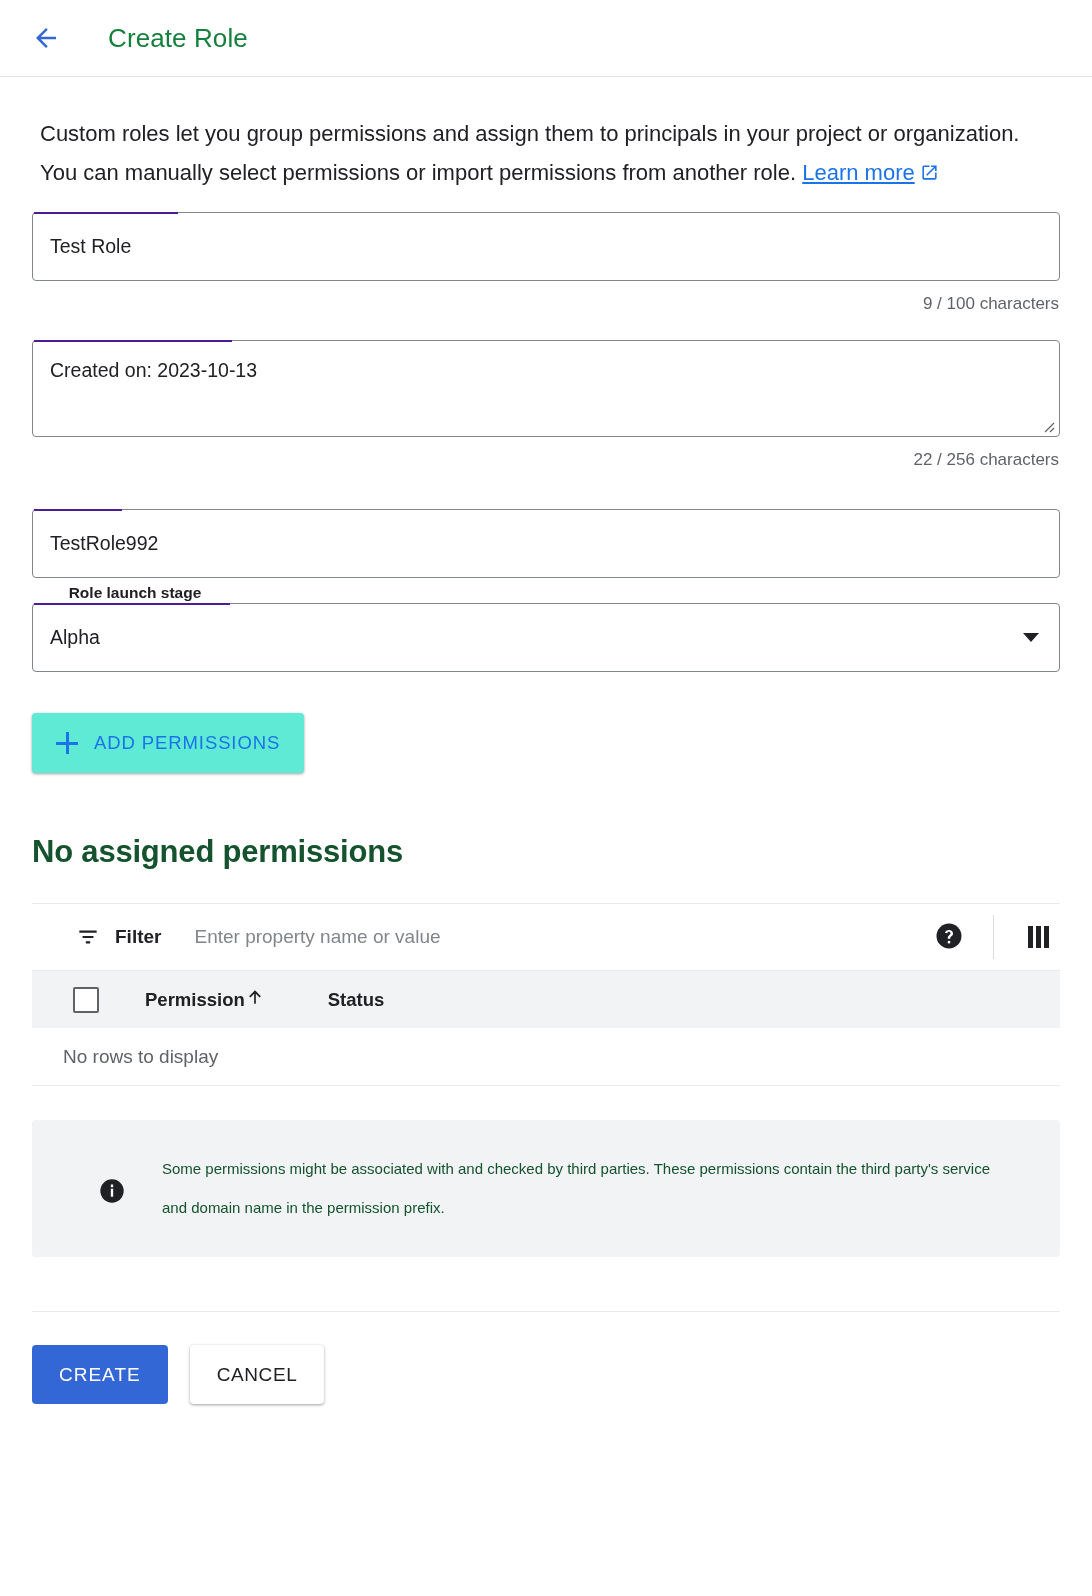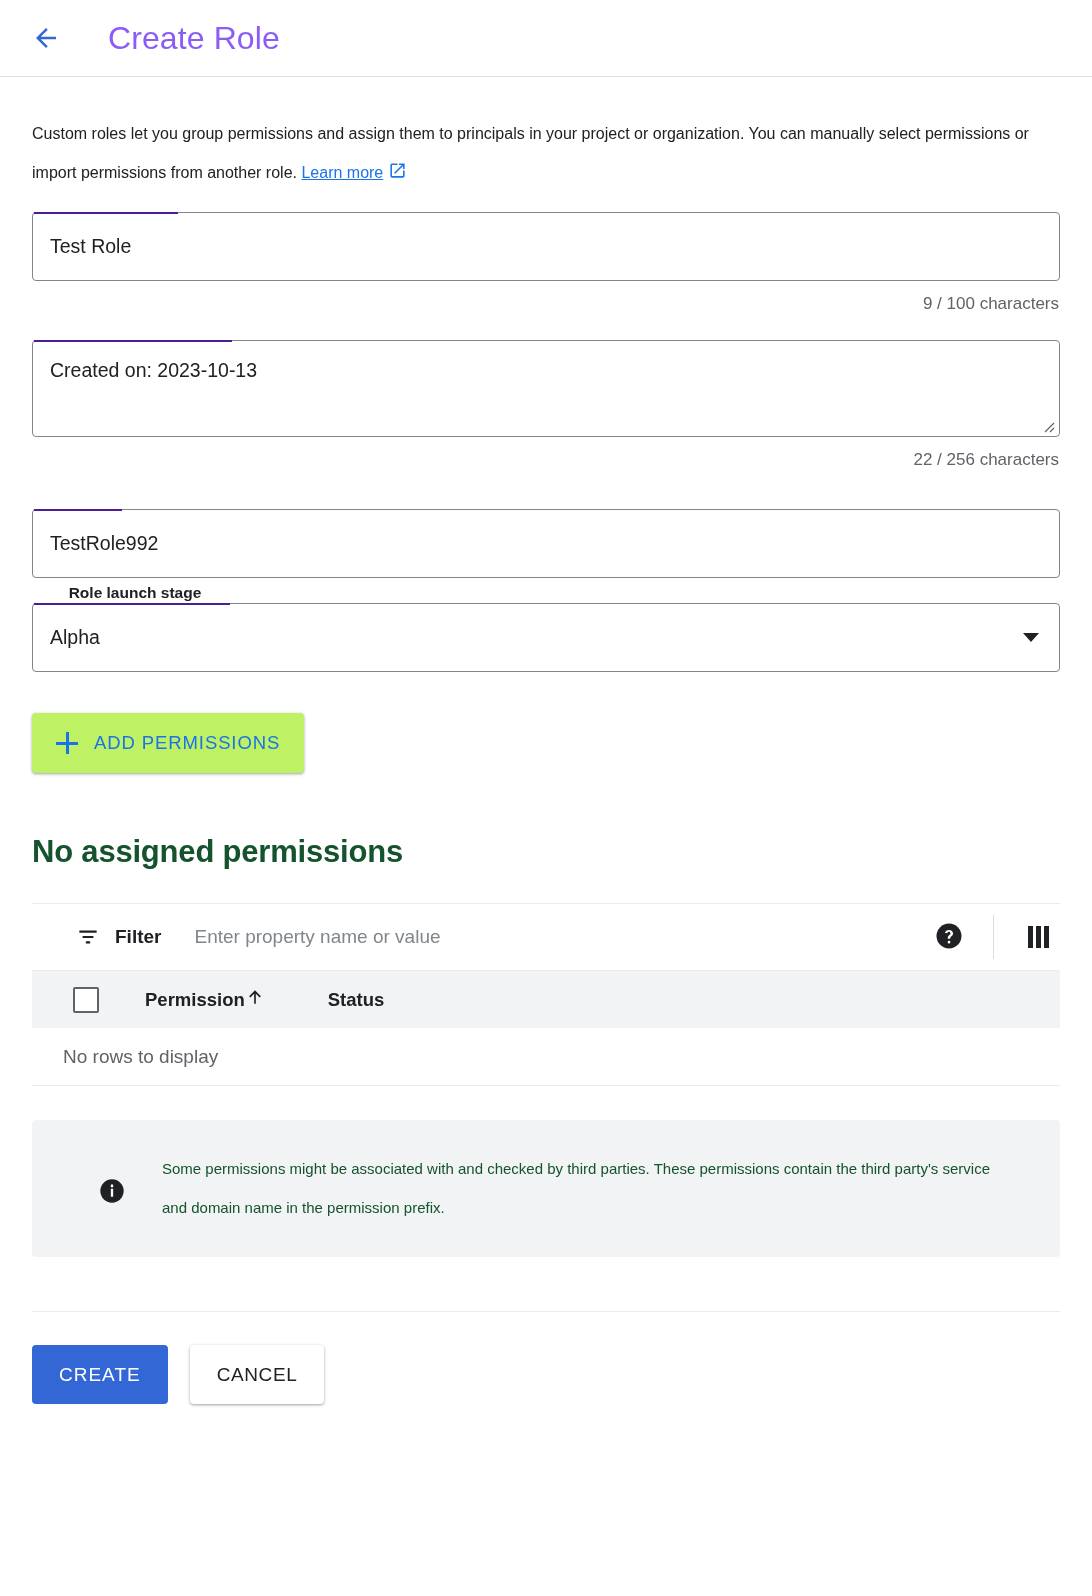--- a/index.html
+++ b/index.html
@@ -26,38 +26,38 @@
   }
   .back-btn {
     width: 48px; height: 48px;
     display: flex; align-items: center; justify-content: center;
     border: none; background: transparent;
     cursor: pointer; padding: 0;
     border-radius: 50%;
   }
   .back-btn svg { display: block; }
   .appbar-title {
-    font-size: 32px;
+    font-size: 26px;
     font-weight: 400;
-    color: #8b5cf6;
+    color: #15803d;
     margin-left: 38px;
     letter-spacing: .1px;
     white-space: nowrap;
   }
 
   
   .content {
     padding: 0 32px;
   }
 
   .intro {
-    font-size: 16px;
+    font-size: 22px;
     line-height: 39px;
     color: #202124;
-    margin: 37px 0 0 0;
+    margin: 37px 0 0 8px;
     max-width: 1000px;
   }
   .intro a.learn-more {
     color: #1a73e8;
     text-decoration: underline;
     white-space: nowrap;
   }
   .ext-icon {
     display: inline-block;
     vertical-align: -2px;
@@ -170,21 +170,21 @@
   }
 
   
   .add-perm {
     margin-top: 41px;
     display: inline-flex;
     align-items: center;
     gap: 16px;
     height: 60px;
     padding: 0 24px;
-    background: #bef264;
+    background: #5eead4;
     border: none;
     border-radius: 4px;
     box-shadow: 0 1px 2px 0 rgba(60,64,67,.3), 0 1px 3px 1px rgba(60,64,67,.15);
     color: #1a73e8;
     font-family: "Liberation Sans", sans-serif;
     font-size: 18.5px;
     font-weight: 500;
     letter-spacing: .9px;
     cursor: pointer;
   }

